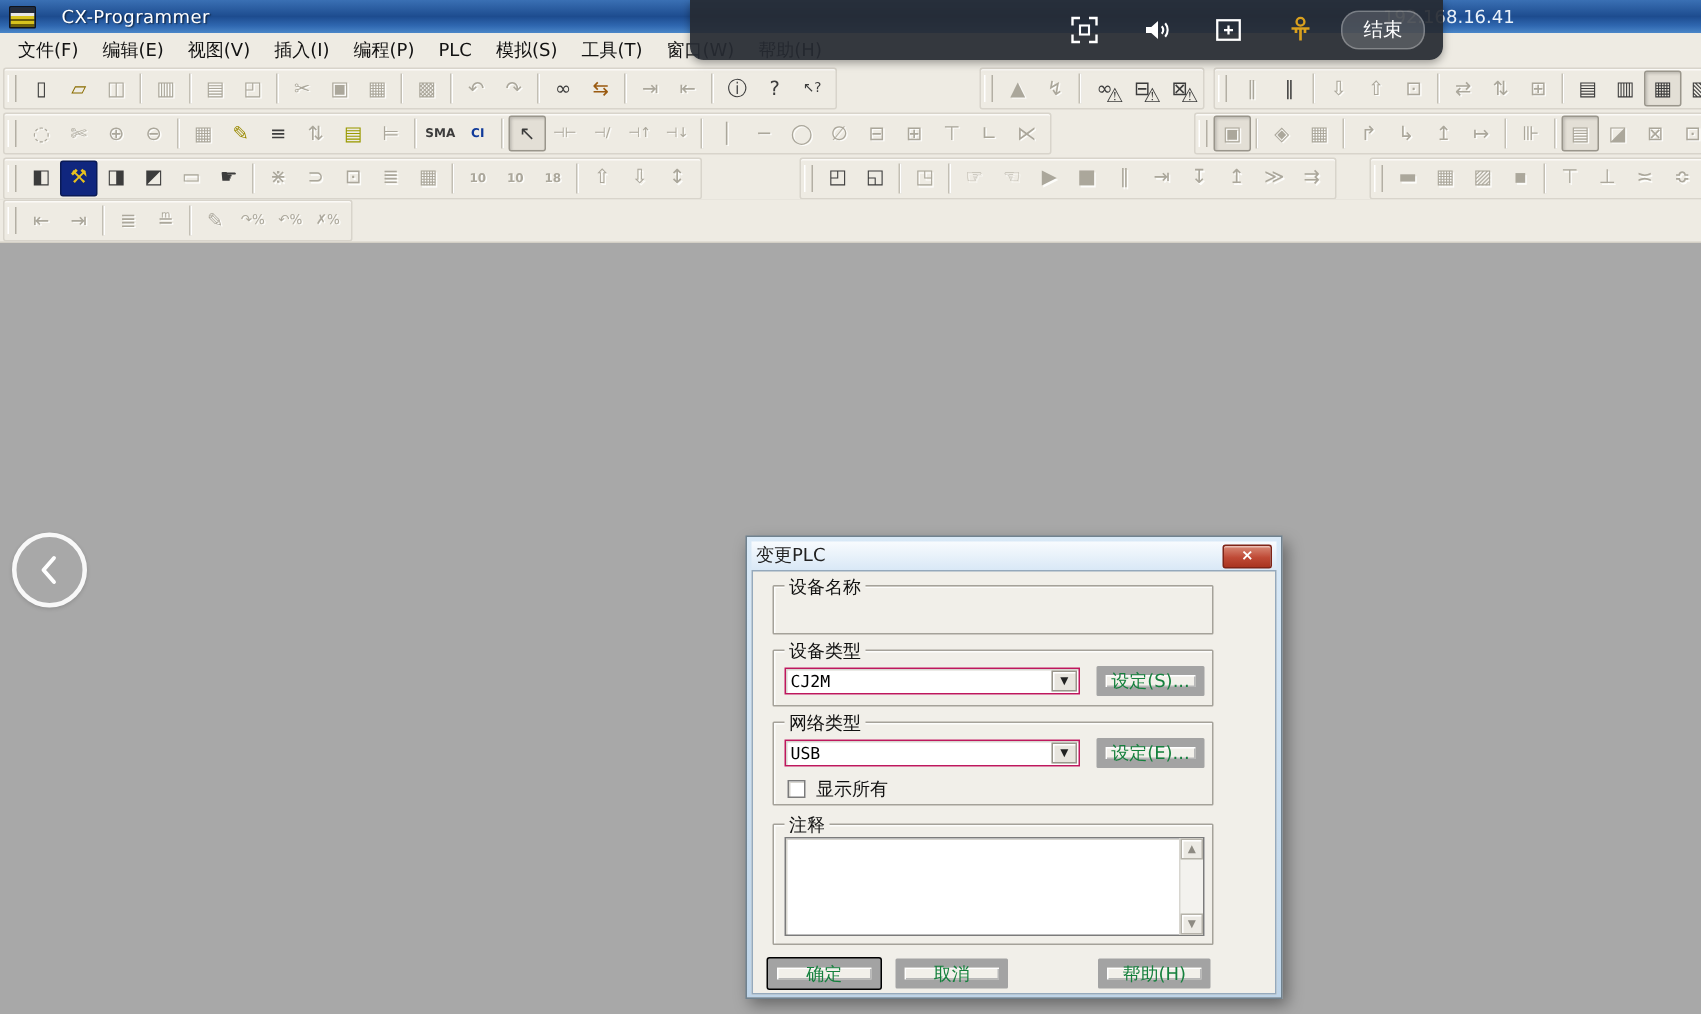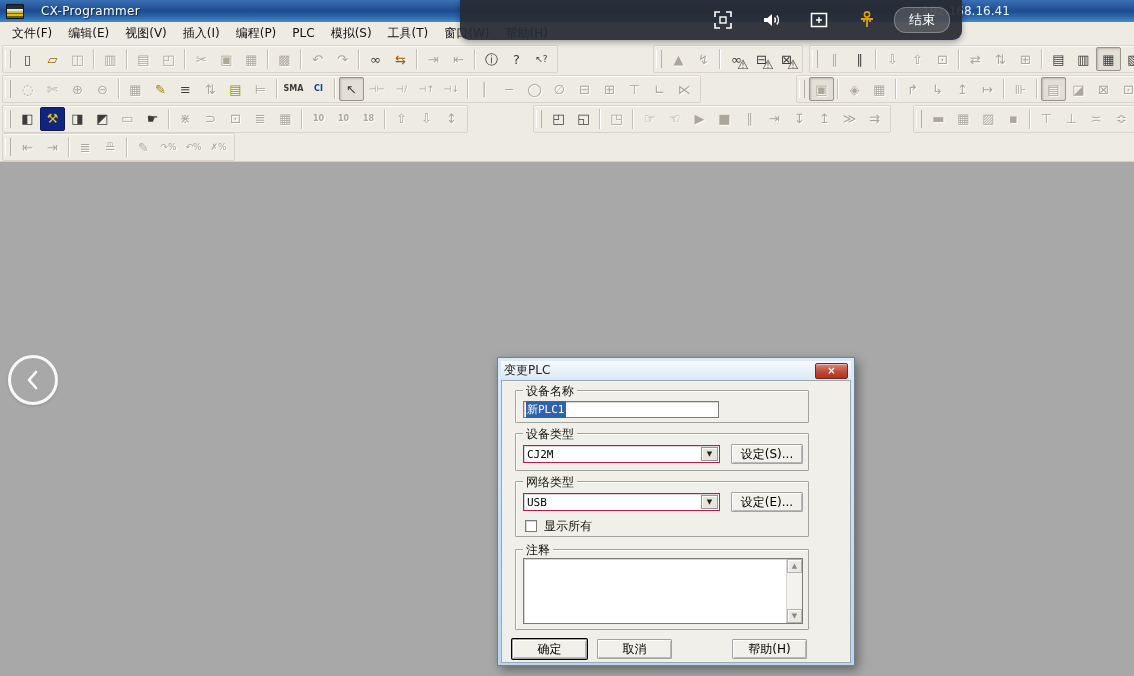--- a/index.html
+++ b/index.html
@@ -81,22 +81,22 @@
   .textbox{position:absolute;left:7px;top:10px;width:196px;height:17px;background:#fff;
     border:1px solid #7b7b7b;box-shadow:inset 1px 1px 0 #d8d6d0;display:flex;align-items:center;
     font:11px "DejaVu Sans Mono",monospace;padding-left:2px;box-sizing:border-box;}
   .sel{background:#2f63b0;color:#fff;padding:1px 1px;}
   .combo{position:absolute;left:7px;top:11px;width:197px;height:18px;background:#fff;
     border:1px solid #be185d;box-shadow:inset 1px 1px 0 #d8d6d0;box-sizing:border-box;}
   .combo-text{position:absolute;left:3px;top:2px;font:11px "DejaVu Sans Mono",monospace;color:#000;}
   .combo-btn{position:absolute;right:1px;top:1px;bottom:1px;width:15px;background:#e8e5de;
     border:1px solid #9a968c;box-shadow:inset 1px 1px 0 #fff;display:flex;align-items:center;
     justify-content:center;font-size:7px;color:#222;}
-  .btn{position:absolute;background:#f2f0ea;border:1px solid #a3a3a3;border-radius:1px;
-    box-shadow:inset 1px 1px 0 #fff,inset -1px -1px 0 #b8b8b8;font-size:12px;color:#000000;
+  .btn{position:absolute;background:#f2f0ea;border:6px solid #a3a3a3;border-radius:1px;
+    box-shadow:inset 1px 1px 0 #fff,inset -1px -1px 0 #b8b8b8;font-size:12px;color:#15803d;
     display:flex;align-items:center;justify-content:center;box-sizing:border-box;
     font-family:"DejaVu Sans",sans-serif;}
   .btn.default{box-shadow:0 0 0 1px #000,inset 1px 1px 0 #fff,inset -1px -1px 0 #b8b8b8;}
   .setbtn{left:215px;top:10px;width:72px;height:20px;}
   .cbox{position:absolute;left:9px;top:38px;width:12px;height:12px;background:#fff;
     border:1px solid #7b7b7b;box-shadow:inset 1px 1px 0 #d8d6d0;box-sizing:border-box;}
   .cblabel{position:absolute;left:28px;top:36px;font-size:12px;color:#111;}
   .commentbox{position:absolute;left:7px;top:8px;width:280px;height:66px;background:#fff;
     border:1px solid #7b7b7b;box-shadow:inset 1px 1px 0 #d8d6d0;box-sizing:border-box;}
   .sb{position:absolute;right:0;top:0;bottom:0;width:15px;background:#f3f2ee;border-left:1px solid #d8d6d0;}
@@ -591,23 +591,20 @@
   <div class="dlg-title">
     <span>变更PLC</span>
     <span class="dlg-close">
       <span>×</span>
     </span>
   </div>
   <div class="dlg-inner">
 
     <div class="grp" id="grp-name">
       <span class="grplabel">设备名称</span>
-      <div class="textbox">
-        <span class="sel">新PLC1</span>
-      </div>
     </div>
 
     <div class="grp" id="grp-type">
       <span class="grplabel">设备类型</span>
       <div class="combo">
         <span class="combo-text">CJ2M</span>
         <span class="combo-btn">▼</span>
       </div>
       <div class="btn setbtn">设定(S)...</div>
     </div>

